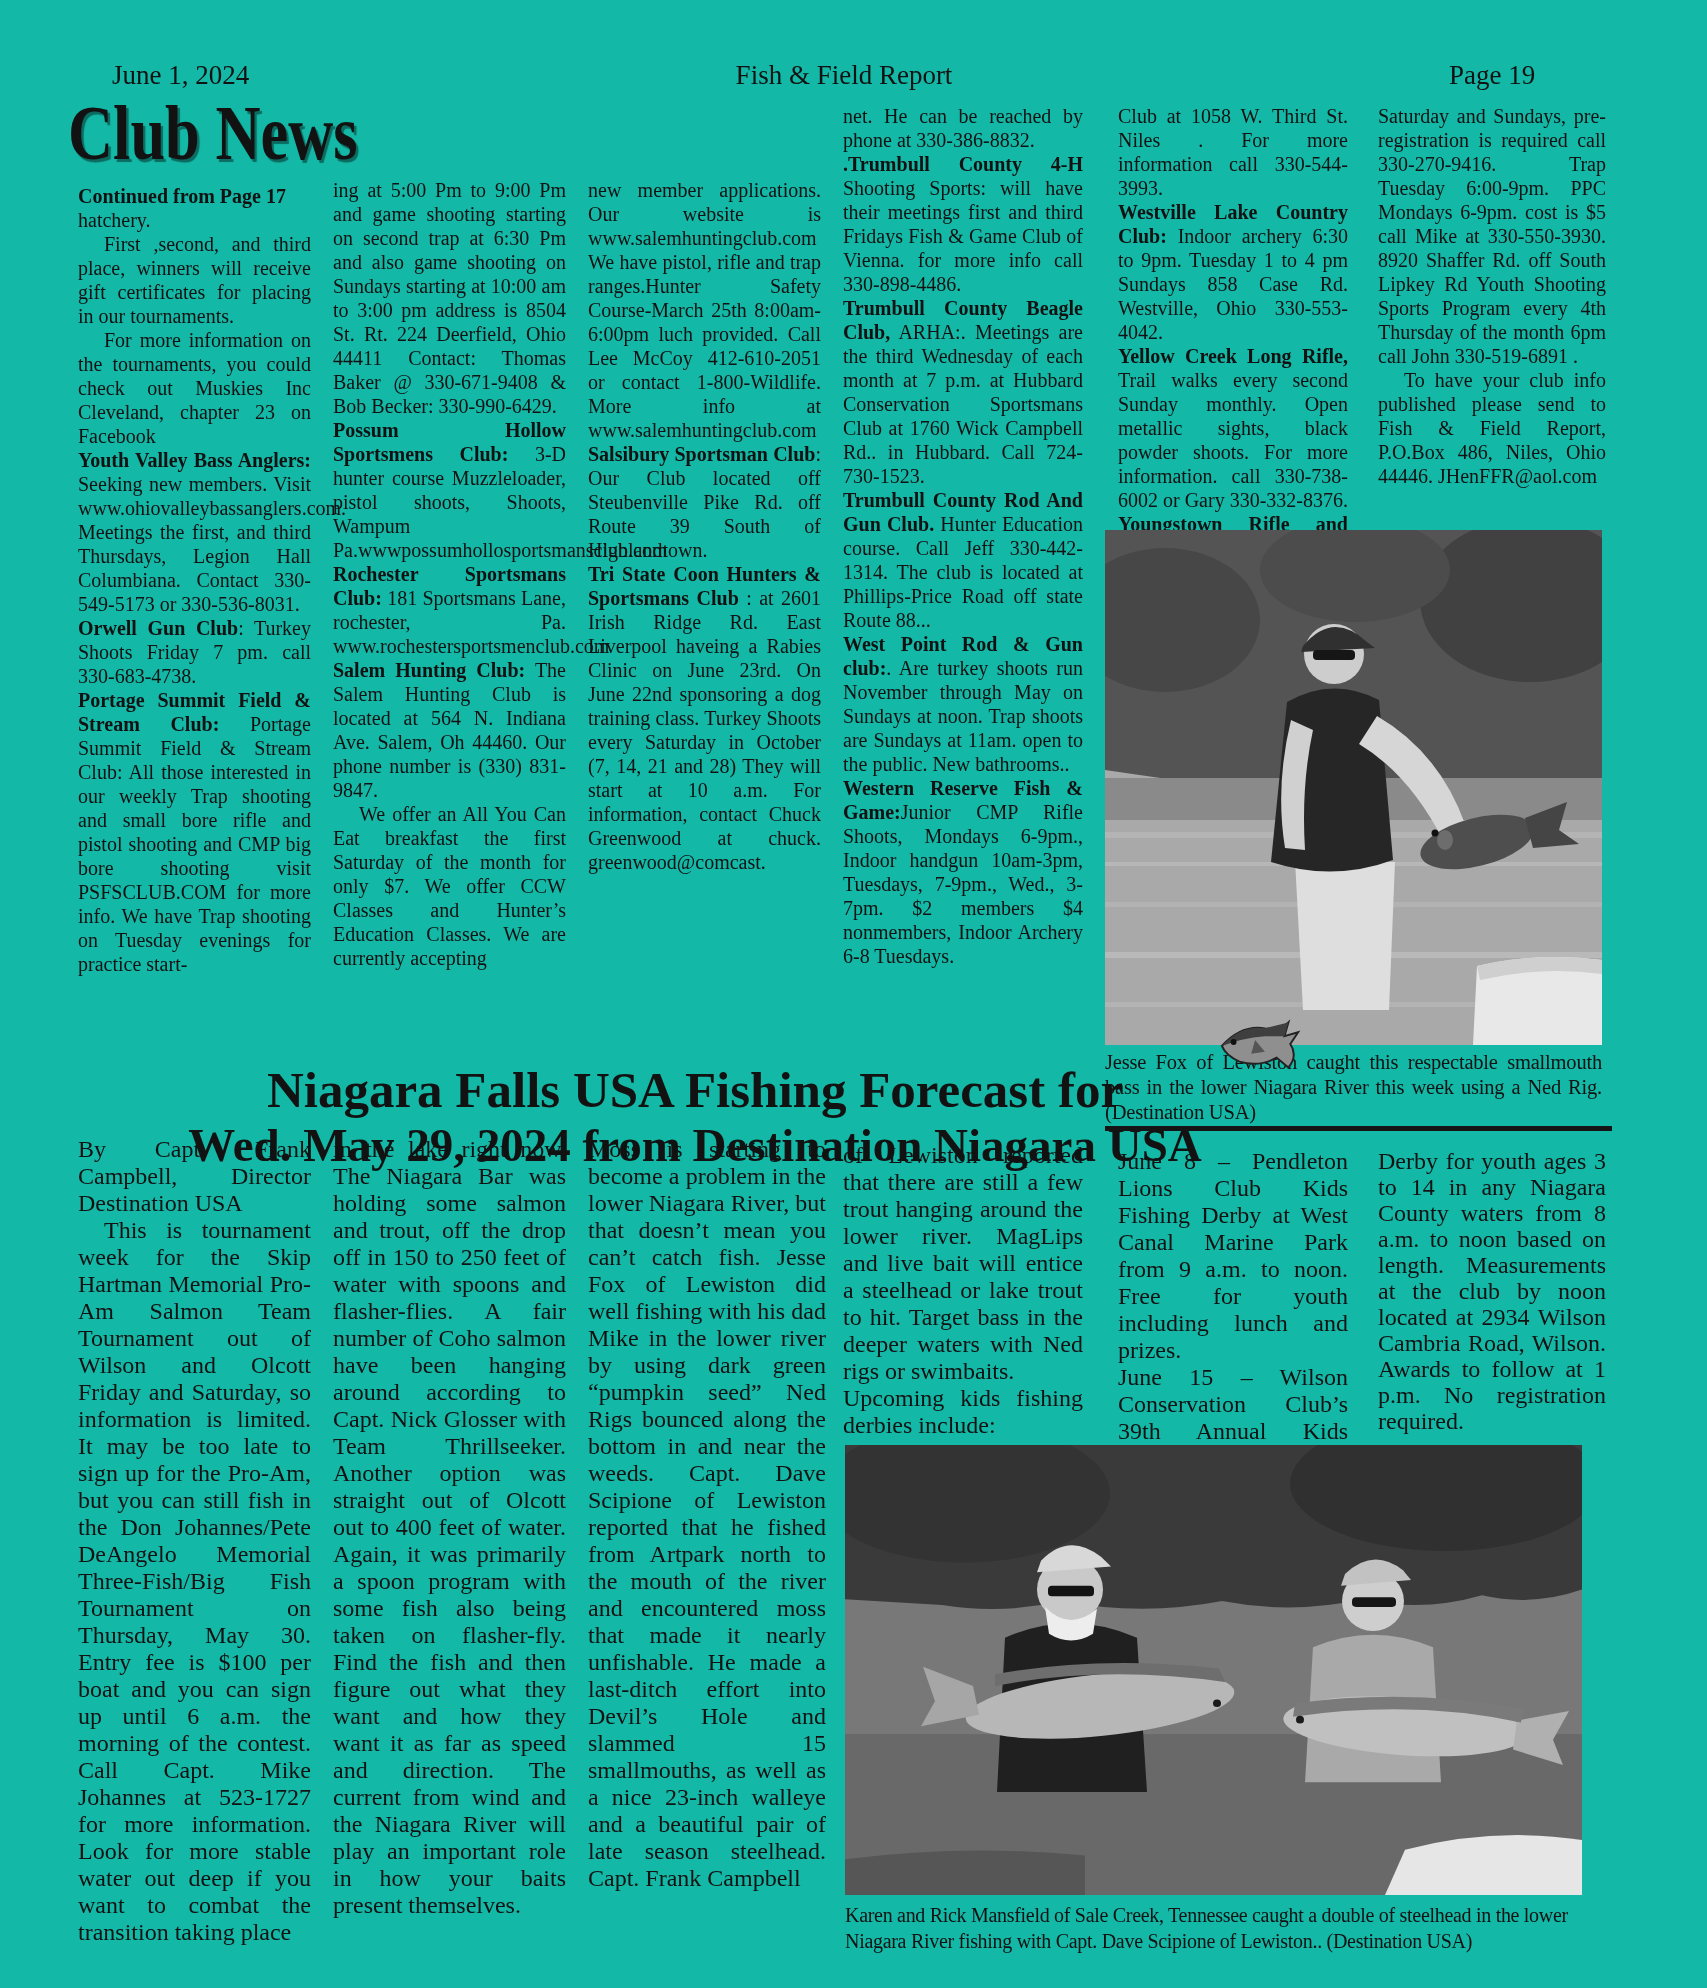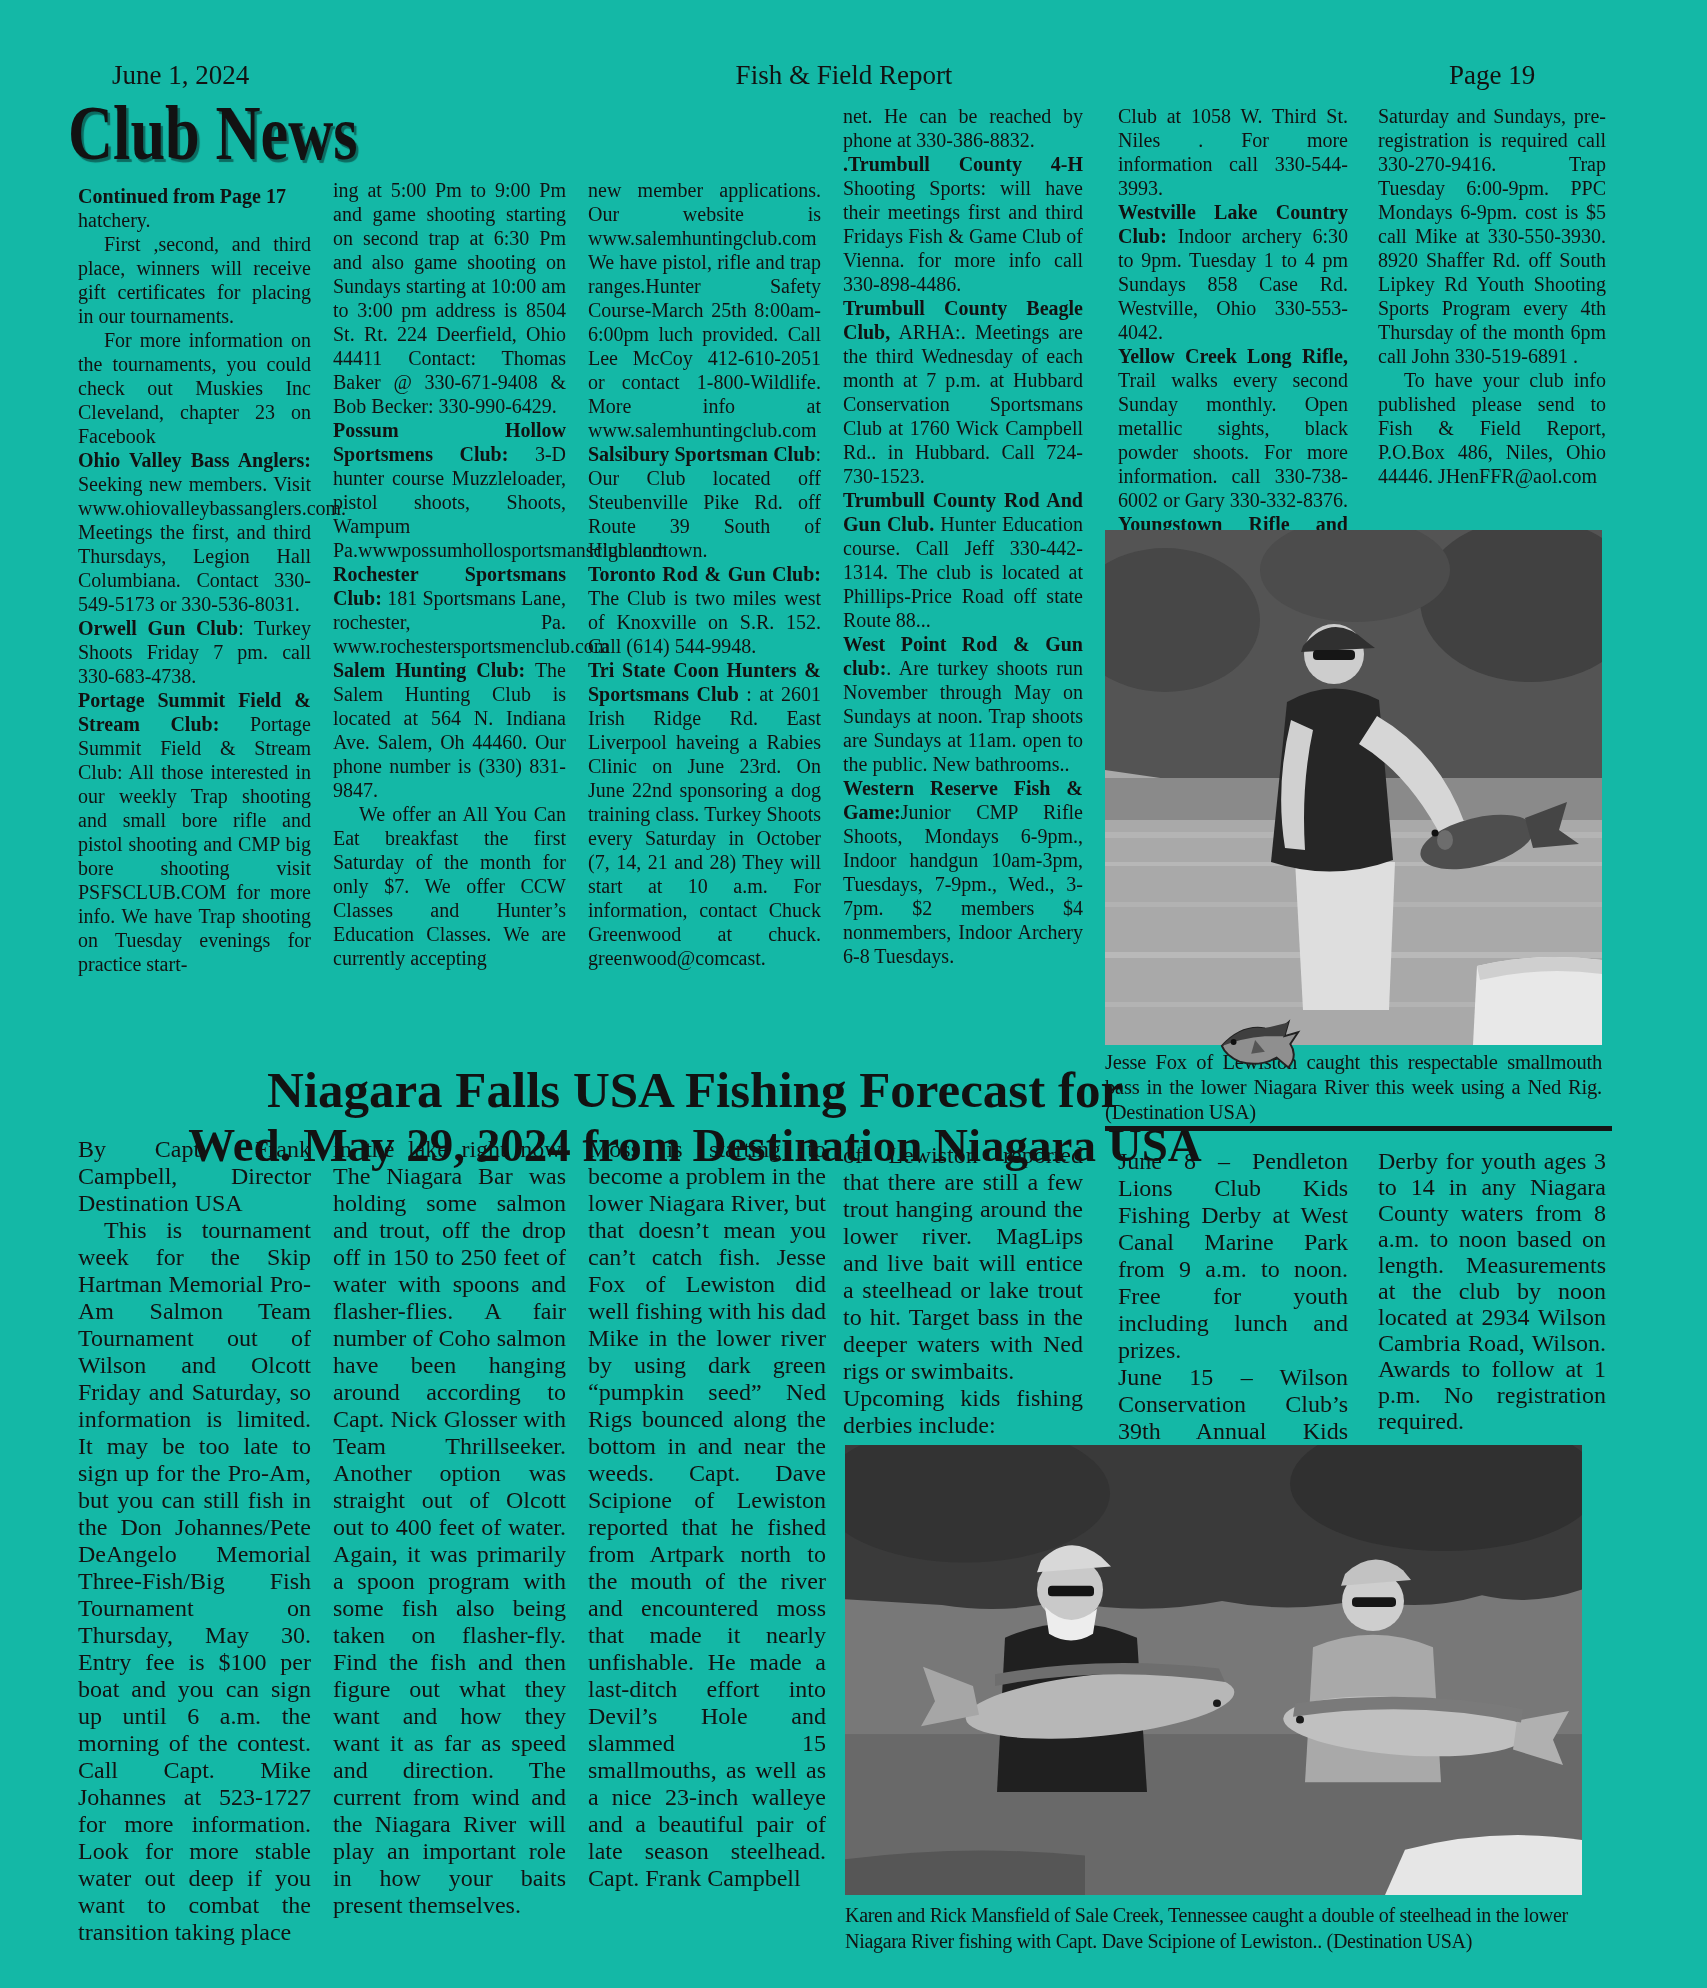--- a/index.html
+++ b/index.html
@@ -66,35 +66,34 @@
   <span class="hdr hmast">Fish &amp; Field Report</span>
   <span class="hdr hpage">Page 19</span>
 
   <h1 class="clubnews-headline">Club News</h1>
 
   <section class="col club c1">
       <p class="para"><b>Continued from Page 17</b></p>
       <p class="para">hatchery.</p>
       <p class="para indent">First ,second, and third place, winners will receive gift certificates for placing in our tournaments.</p>
       <p class="para indent">For more information on the tournaments, you could check out Muskies Inc Cleveland, chapter 23 on Facebook</p>
-      <p class="para"><b>Ohio Valley Bass Anglers:</b> Seeking new members. Visit www.ohiovalleybassanglers.com. Meetings the first, and third Thursdays, Legion Hall Columbiana. Contact 330-549-5173 or 330-536-8031.</p>
+      <p class="para"><b>Youth Valley Bass Anglers:</b> Seeking new members. Visit www.ohiovalleybassanglers.com. Meetings the first, and third Thursdays, Legion Hall Columbiana. Contact 330-549-5173 or 330-536-8031.</p>
       <p class="para"><b>Orwell Gun Club</b>: Turkey Shoots Friday 7 pm. call 330-683-4738.</p>
       <p class="para"><b>Portage Summit Field &amp; Stream Club:</b> Portage Summit Field &amp; Stream Club: All those interested in our weekly Trap shooting and small bore rifle and pistol shooting and CMP big bore shooting visit PSFSCLUB.COM for more info. We have Trap shooting on Tuesday evenings for practice start-</p>
     </section>
   <section class="col club c2">
       <p class="para">ing at 5:00 Pm to 9:00 Pm and game shooting starting on second trap at 6:30 Pm and also game shooting on Sundays starting at 10:00 am to 3:00 pm address is 8504 St. Rt. 224 Deerfield, Ohio 44411 Contact: Thomas Baker @ 330-671-9408 &amp; Bob Becker: 330-990-6429.</p>
       <p class="para"><b>Possum Hollow Sportsmens Club:</b> 3-D hunter course Muzzleloader, pistol shoots, Shoots, Wampum Pa.wwwpossumhollosportsmansclub.com</p>
       <p class="para"><b>Rochester Sportsmans Club:</b> 181 Sportsmans Lane, rochester, Pa. www.rochestersportsmenclub.com</p>
       <p class="para"><b>Salem Hunting Club:</b> The Salem Hunting Club is located at 564 N. Indiana Ave. Salem, Oh 44460. Our phone number is (330) 831-9847.</p>
       <p class="para indent">We offer an All You Can Eat breakfast the first Saturday of the month for only $7. We offer CCW Classes and Hunter’s Education Classes. We are currently accepting</p>
     </section>
   <section class="col club c3">
       <p class="para">new member applications. Our website is www.salemhuntingclub.com We have pistol, rifle and trap ranges.Hunter Safety Course-March 25th 8:00am-6:00pm luch provided. Call Lee McCoy 412-610-2051 or contact 1-800-Wildlife. More info at www.salemhuntingclub.com</p>
       <p class="para"><b>Salsibury Sportsman Club</b>: Our Club located off Steubenville Pike Rd. off Route 39 South of Highlandtown.</p>
-      <p class="para"><b>Toronto Rod &amp; Gun Club:</b> The Club is two miles west of Knoxville on S.R. 152. Call (614) 544-9948.</p>
       <p class="para"><b>Tri State Coon Hunters &amp; Sportsmans Club</b> : at 2601 Irish Ridge Rd. East Liverpool haveing a Rabies Clinic on June 23rd. On June 22nd sponsoring a dog training class. Turkey Shoots every Saturday in October (7, 14, 21 and 28) They will start at 10 a.m. For information, contact Chuck Greenwood at chuck. greenwood@comcast.</p>
     </section>
   <section class="col club c4">
       <p class="para">net. He can be reached by phone at 330-386-8832.</p>
       <p class="para"><b>.Trumbull County 4-H</b> Shooting Sports: will have their meetings first and third Fridays Fish &amp; Game Club of Vienna. for more info call 330-898-4486.</p>
       <p class="para"><b>Trumbull County Beagle Club,</b> ARHA:. Meetings are the third Wednesday of each month at 7 p.m. at Hubbard Conservation Sportsmans Club at 1760 Wick Campbell Rd.. in Hubbard. Call 724-730-1523.</p>
       <p class="para"><b>Trumbull County Rod And Gun Club.</b> Hunter Education course. Call Jeff 330-442-1314. The club is located at Phillips-Price Road off state Route 88...</p>
       <p class="para"><b>West Point Rod &amp; Gun club:</b>. Are turkey shoots run November through May on Sundays at noon. Trap shoots are Sundays at 11am. open to the public. New bathrooms..</p>
       <p class="para"><b>Western Reserve Fish &amp; Game:</b>Junior CMP Rifle Shoots, Mondays 6-9pm., Indoor handgun 10am-3pm, Tuesdays, 7-9pm., Wed., 3-7pm. $2 members $4 nonmembers, Indoor Archery 6-8 Tuesdays.</p>
     </section>

